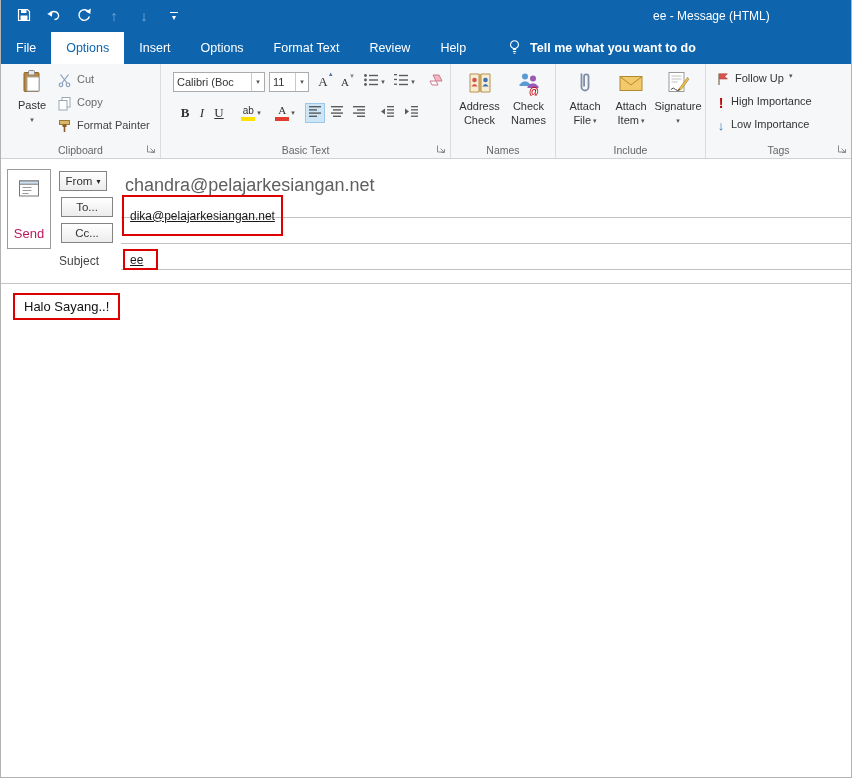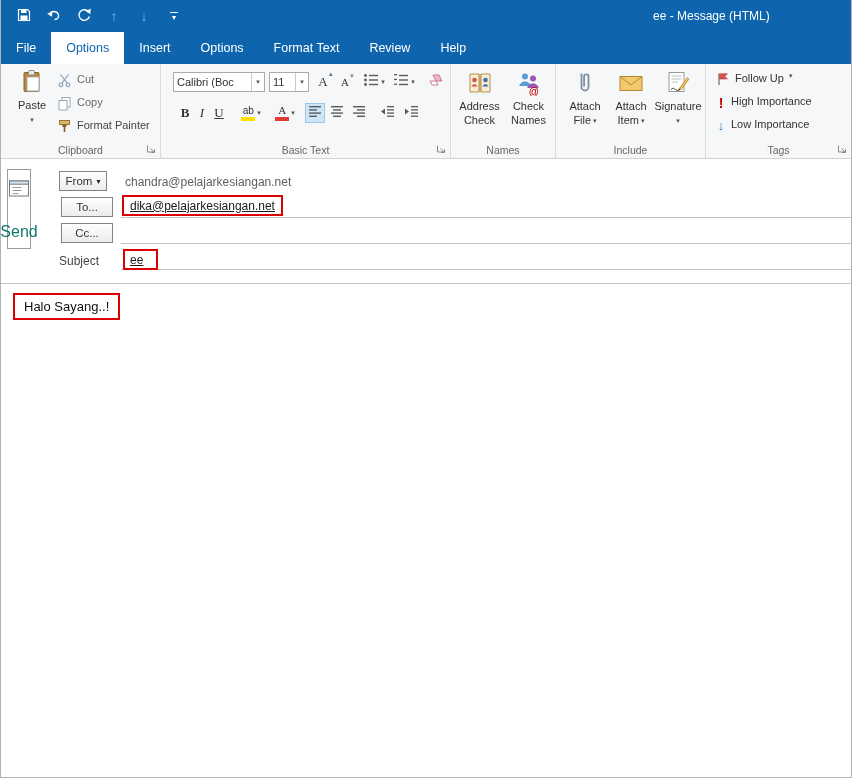--- a/index.html
+++ b/index.html
@@ -44,26 +44,26 @@
   .fmt-letter{font-family:"Liberation Serif",serif;font-size:13px;}
   .glyphcol{display:flex;flex-direction:column;align-items:center;line-height:11px;}
   .glyphcol .bar{width:14px;height:4px;margin-top:1px;}
   .af{position:relative;font-size:13px;color:#333;font-family:"Liberation Serif",serif;}
   .af .tiny{position:absolute;top:-3px;right:-6px;font-size:6px;color:#4f6f9f;}
   .imp-high{color:#c00000;font-weight:bold;font-size:14px;width:10px;text-align:center;}
   .imp-low{color:#2e74b5;font-weight:bold;font-size:13px;width:10px;text-align:center;}
 
   
   .compose{position:relative;height:124px;background:#fff;}
-  .send-btn{position:absolute;left:6px;top:10px;width:24px;height:80px;border:1px solid #9b9b9b;background:#fff;display:flex;flex-direction:column;align-items:center;justify-content:space-between;padding:9px 0 7px;font-size:16px;color:#0f766e;}
+  .send-btn{position:absolute;left:6px;top:10px;width:44px;height:80px;border:1px solid #9b9b9b;background:#fff;display:flex;flex-direction:column;align-items:center;justify-content:space-between;padding:9px 0 7px;font-size:13px;color:#be185d;}
   .hbtn{position:absolute;height:20px;border:1px solid #838383;background:linear-gradient(#ffffff,#ececec);font-size:11.5px;color:#333;display:flex;align-items:center;justify-content:center;gap:4px;}
   .fieldline{position:absolute;left:120px;right:0;height:22px;border-bottom:1px solid #c2c2c2;}
-  .from-value{position:absolute;left:124px;top:16px;font-size:12px;color:#5f5f5f;}
+  .from-value{position:absolute;left:124px;top:16px;font-size:18px;color:#5f5f5f;}
   .annot{border:2px solid var(--annot);display:inline-flex;align-items:center;background:transparent;}
-  .to-annot{position:absolute;left:121px;top:36px;height:21px;padding:0 6px;}
+  .to-annot{position:absolute;left:121px;top:36px;height:41px;padding:0 6px;}
   .to-annot span{font-size:12px;color:#1a1a1a;text-decoration:underline;}
   .subject-label{position:absolute;left:58px;top:95px;font-size:12px;color:#444;}
   .subject-annot{position:absolute;left:122px;top:90px;height:21px;padding:0 13px 0 5px;}
   .subject-annot span{font-size:12px;color:#1a1a1a;text-decoration:underline;}
 
   
   .msgbody{position:relative;height:494px;border-top:1px solid #c4c4c4;background:#fff;padding-left:41px;}
   .body-annot{position:absolute;left:12px;top:9px;padding:4px 9px;}
   .body-annot span{font-size:13px;color:#111;}
 </style>
@@ -110,20 +110,27 @@
   </div>
 
   <div class="tabrow">
     <div class="tab">File</div>
     <div class="tab active">Options</div>
     <div class="tab">Insert</div>
     <div class="tab">Options</div>
     <div class="tab">Format Text</div>
     <div class="tab">Review</div>
     <div class="tab">Help</div>
+    <div class="tellme">
+      <span><svg width="15" height="16" viewBox="0 0 16 17">
+            <circle cx="8" cy="6" r="4.2" fill="none" stroke="#fff" stroke-width="1.2"></circle>
+            <path d="M6.3 11.2 h3.4 M6.3 13.2 h3.4 M7 15.2 h2" stroke="#fff" stroke-width="1.1"></path>
+          </svg></span>
+      <span>Tell me what you want to do</span>
+    </div>
   </div>
 
   <div class="ribbon">
 
     <div class="group" style="width:160px">
       <div class="lbtn" style="left:8px;top:5px;width:46px">
         <span><svg width="26" height="26" viewBox="0 0 26 26">
               <rect x="5" y="3.5" width="15" height="19" rx="1" fill="#b9873b" stroke="#8a6326"></rect>
               <rect x="9.5" y="1.5" width="6" height="4.5" rx="1" fill="#e8e8e8" stroke="#8b8b8b"></rect>
               <rect x="8" y="8" width="12" height="14" fill="#fff" stroke="#aaa"></rect>

